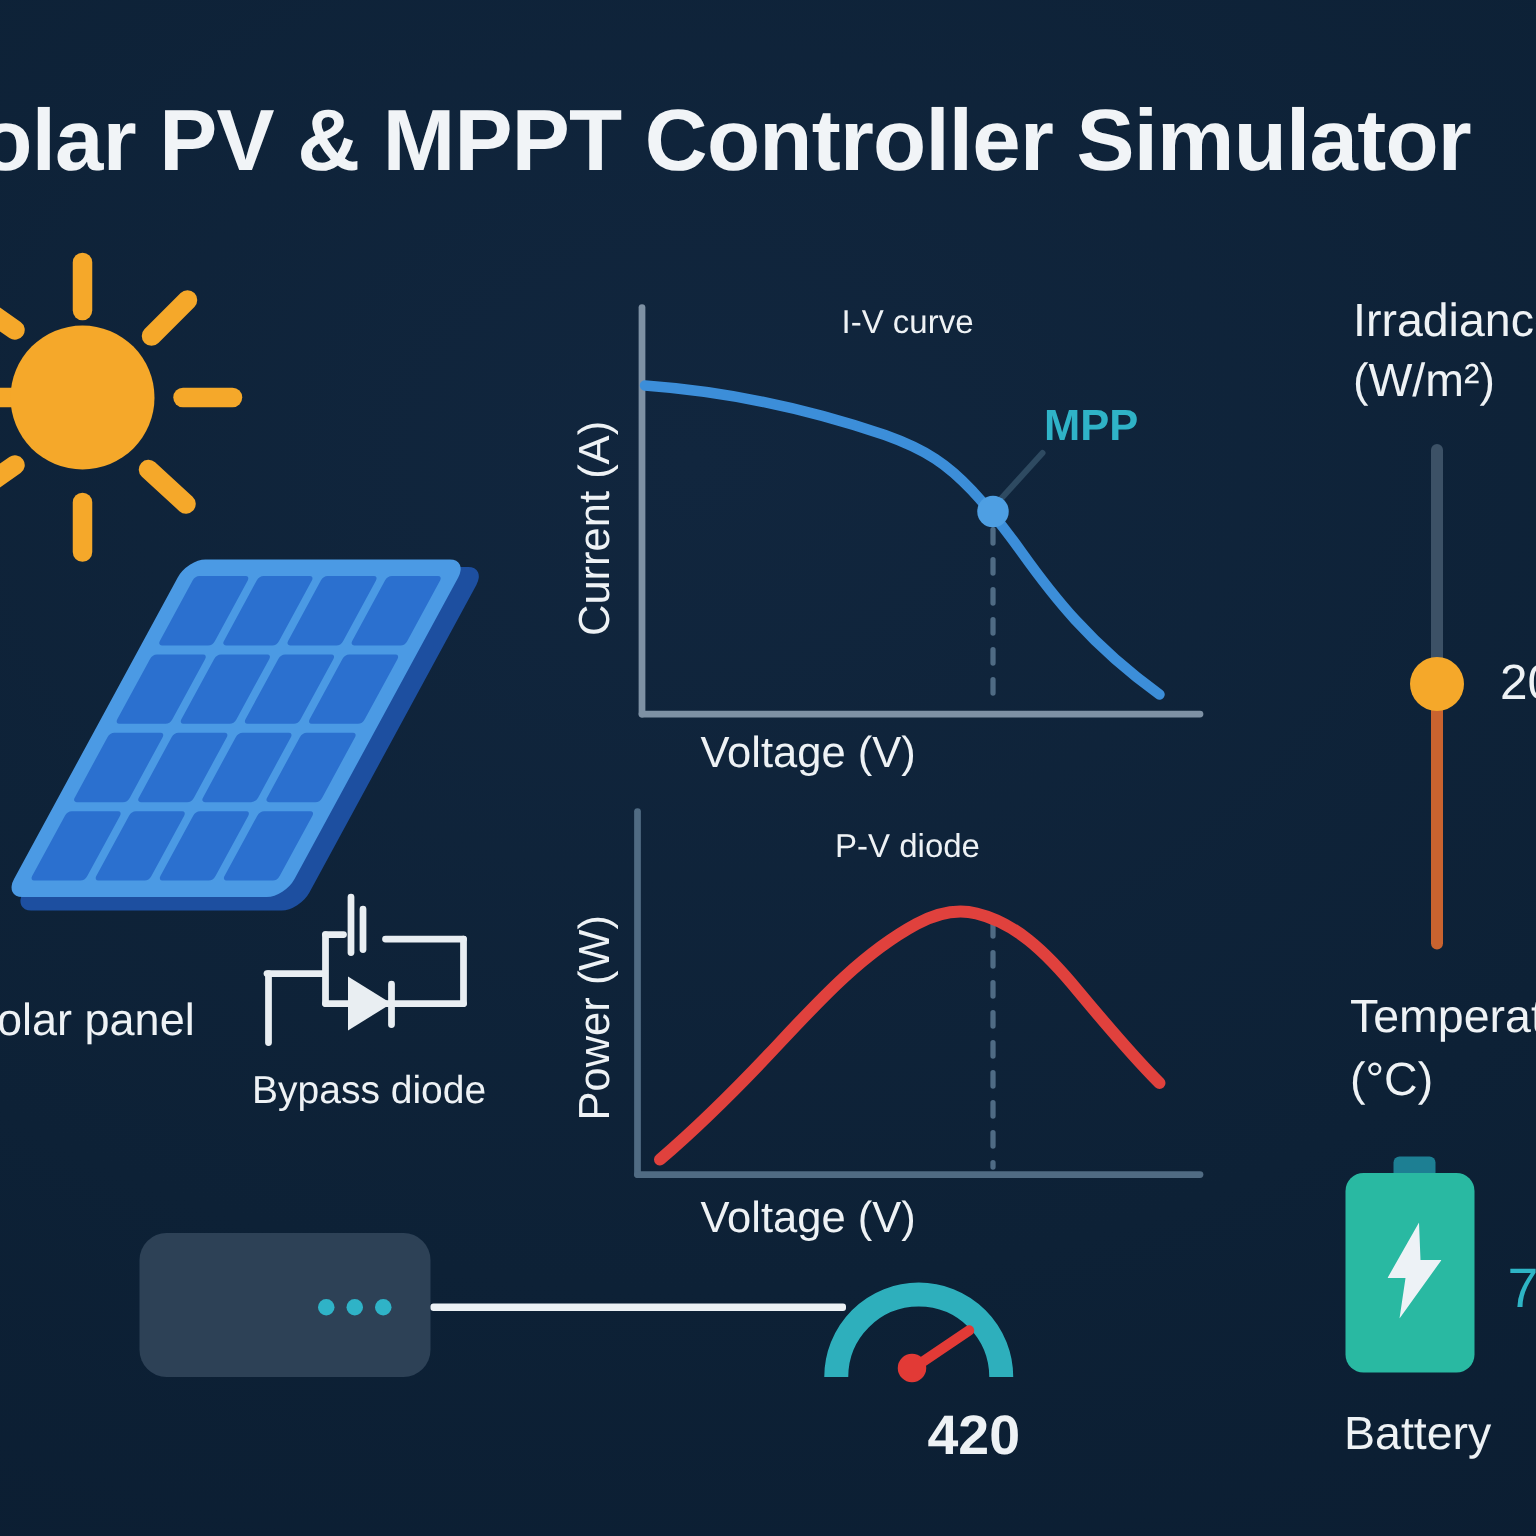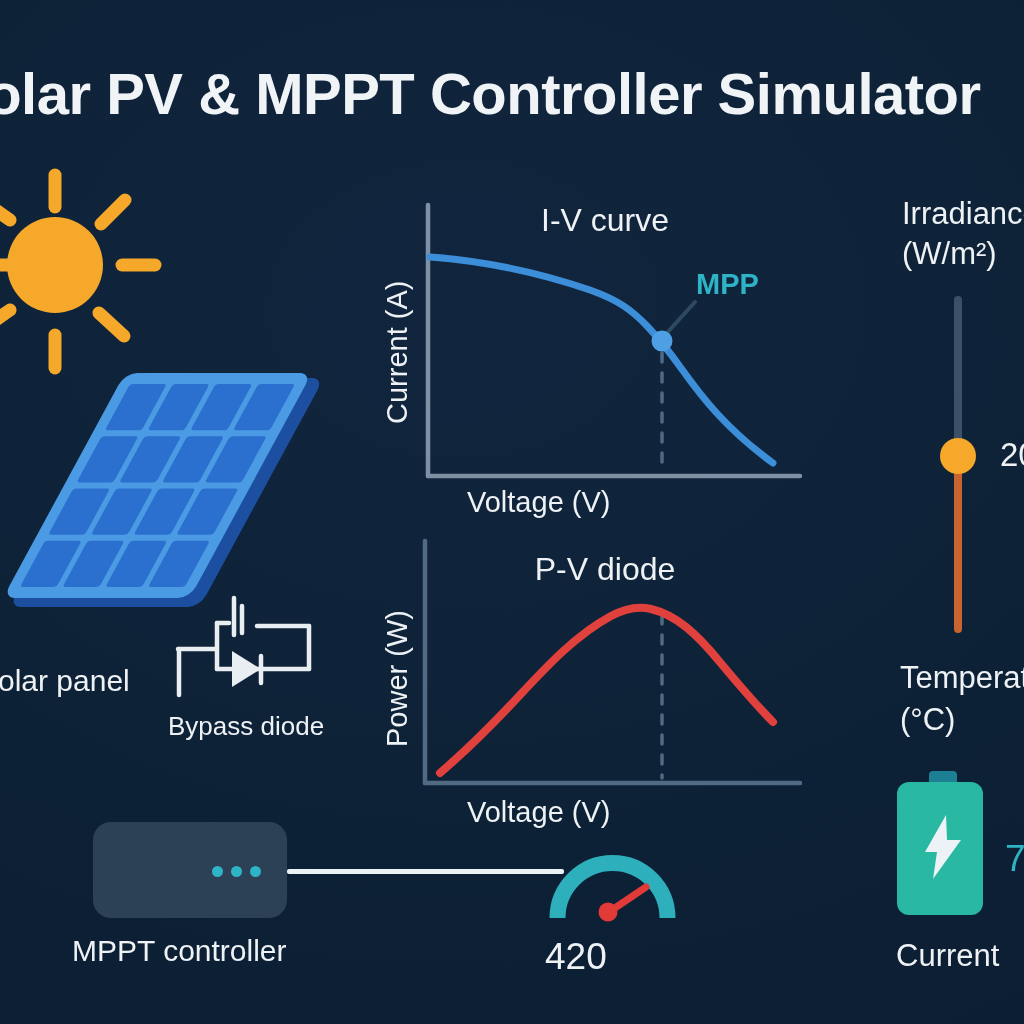--- a/index.html
+++ b/index.html
@@ -10,39 +10,39 @@
   }
   .abs{position:absolute;}
   .title{
     left:-52px;top:60px;font-size:58px;font-weight:700;letter-spacing:-0.5px;
     white-space:nowrap;color:#f1f4f7;
   }
   .lbl{color:#eef2f5;white-space:nowrap;}
   .lbl-30{font-size:30px;}
   .lbl-31{font-size:31px;}
   .lbl-26{font-size:26px;}
-  .chart-title{font-size:32px;text-align:center;width:300px;}
+  .chart-title{font-size:22px;text-align:center;width:300px;}
   .axis-label-x{font-size:29px;width:300px;}
   .axis-label-y{
     font-size:29px;white-space:nowrap;
     transform:rotate(-90deg);transform-origin:0 0;
   }
   .mpp-label{font-size:29px;font-weight:700;color:#2fb3c7;text-align:center;}
   .slider-track{border-radius:4px;}
   .track-upper{left:954px;top:296px;width:8px;height:160px;background:#3c5166;}
   .track-lower{left:954px;top:470px;width:8px;height:163px;background:#c9632f;}
   .slider-handle{
     left:940px;top:438px;width:36px;height:36px;border-radius:50%;
     background:#f5a82a;cursor:pointer;
   }
   .slider-value{left:1000px;top:436px;font-size:33px;}
   .mppt-box{left:93px;top:822px;width:194px;height:96px;border-radius:18px;background:#2d4156;}
   .led{width:11px;height:11px;border-radius:50%;background:#2fb3c7;top:866px;}
   .wire{left:287px;top:869px;width:277px;height:5px;border-radius:2px;background:#ecf1f5;}
-  .gauge-value{left:545px;top:936px;width:135px;text-align:left;font-size:37px;}
+  .gauge-value{left:545px;top:936px;width:135px;text-align:right;font-size:37px;font-weight:bold;}
   .battery-cap{left:929px;top:771px;width:28px;height:13px;border-radius:4px 4px 0 0;background:#1d7f93;}
   .battery-body{left:897px;top:782px;width:86px;height:133px;border-radius:12px;background:#29b9a2;}
   .battery-value{left:1005px;top:838px;font-size:37px;color:#2eb4c5;white-space:nowrap;}
 </style>
 </head>
 <body>
 
 <div class="stage">
 
   <div class="abs title">Solar PV &amp; MPPT Controller Simulator</div>
@@ -145,30 +145,29 @@
   <div class="abs lbl slider-value">200</div>
 
   <div class="abs lbl lbl-31" style="left:900px;top:660px">Temperature</div>
   <div class="abs lbl lbl-31" style="left:900px;top:702px">(°C)</div>
 
   <div class="abs mppt-box"></div>
   <div class="abs led" style="left:212px"></div>
   <div class="abs led" style="left:231px"></div>
   <div class="abs led" style="left:250px"></div>
   <div class="abs wire"></div>
-  <div class="abs lbl lbl-30" style="left:72px;top:934px">MPPT controller</div>
 
   <svg class="abs" style="left:545px;top:850px" width="135" height="78" viewBox="0 0 135 78">
     <path d="M12.5,68 A55,55 0 0 1 122.5,68" fill="none" stroke="#2eafbc" stroke-width="16"></path>
     <line x1="64" y1="62" x2="101" y2="37" stroke="#e23a36" stroke-width="7" stroke-linecap="round"></line>
     <circle cx="63" cy="62" r="9.5" fill="#e23a36"></circle>
   </svg>
   <div class="abs lbl gauge-value">420</div>
 
   <div class="abs battery-cap"></div>
   <div class="abs battery-body"></div>
   <svg class="abs" style="left:925px;top:815px" width="36" height="64" viewBox="0 0 36 64">
     <polygon points="21,0 0,37 12,37 8,64 36,25 22,25" fill="#edf2f6"></polygon>
   </svg>
   <div class="abs battery-value">7</div>
-  <div class="abs lbl lbl-31" style="left:896px;top:938px">Current</div>
+  <div class="abs lbl lbl-31" style="left:896px;top:938px">Battery</div>
 
 </div>
 
 </body></html>

